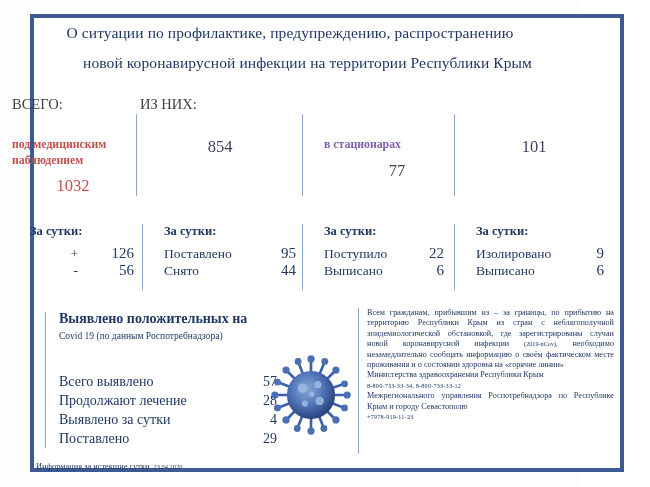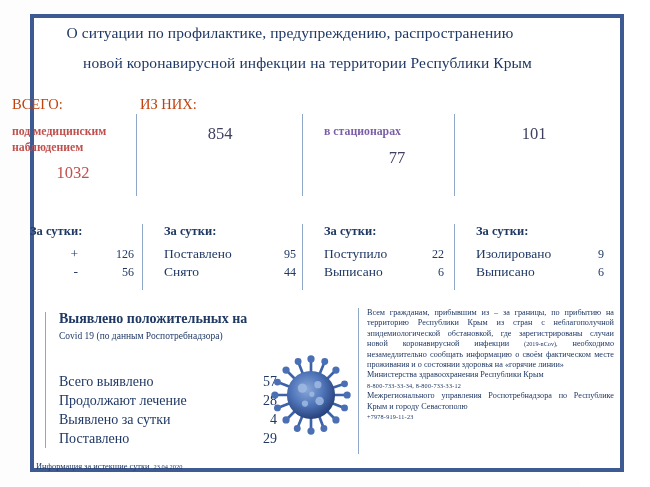--- a/index.html
+++ b/index.html
@@ -46,22 +46,22 @@
     left: 8px; right: 6px; top: 96px;
     height: 108px;
   }
   .col {
     position: absolute;
     top: 0;
     height: 108px;
   }
   .col .hdr {
     font-size: 14.5px;
-    color: #c2410c;
-    margin-bottom: 11px;
+    color: #404040;
+    margin-bottom: 24px;
     white-space: nowrap;
   }
   .col .lbl {
     font-size: 11.8px;
     font-weight: bold;
     line-height: 15.5px;
   }
   .col .val {
     font-size: 16.5px;
     text-align: center;
@@ -103,21 +103,21 @@
     font-weight: bold;
     margin-bottom: 6px;
   }
   .drow {
     display: flex;
     align-items: baseline;
     line-height: 17px;
   }
   .drow .rl { font-size: 13.5px; }
   .drow .rv {
-    font-size: 12px;
+    font-size: 15px;
     margin-left: auto;
     padding-left: 8px;
     font-family: Liberation Serif, serif;
   }
   .d1 { left: 22px;  width: 104px; }
   .d2 { left: 156px; width: 132px; }
   .d3 { left: 316px; width: 120px; }
   .d4 { left: 468px; width: 128px; }
   .d1 .drow .rl { width: 14px; text-align: right; }
   .d1 .drow { padding-left: 34px; }

